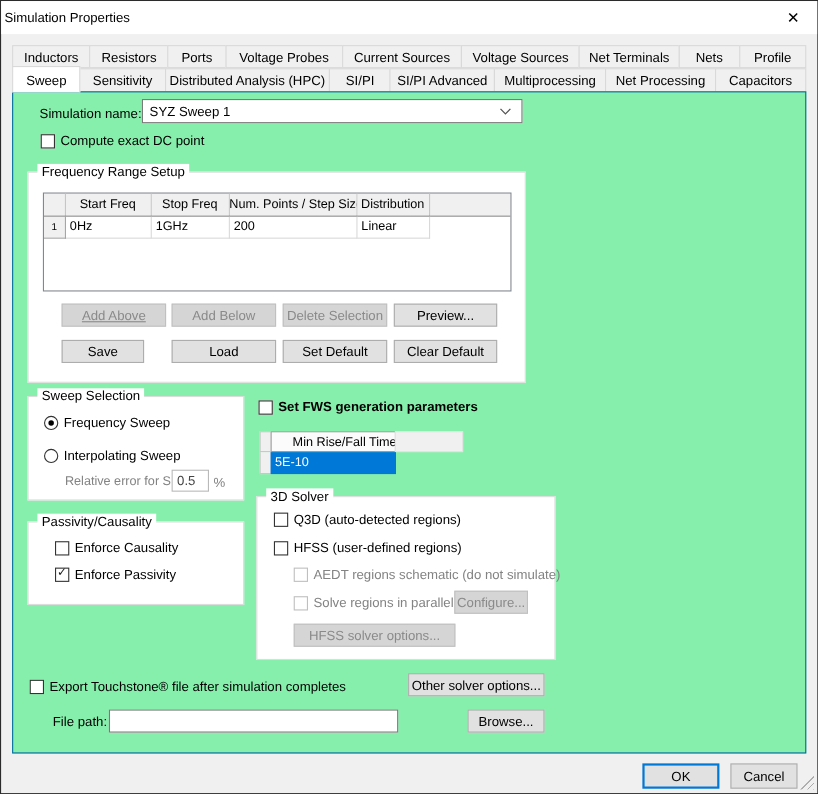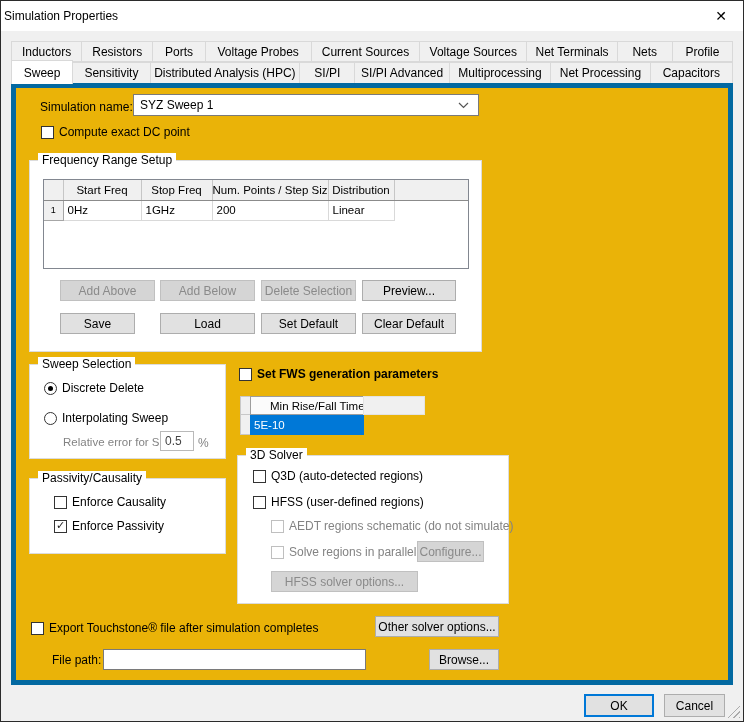--- a/index.html
+++ b/index.html
@@ -22,21 +22,21 @@
   .tab { flex-basis:0; height:21px; background:#f0f0f0; border:1px solid #d9d9d9;
          margin-left:-1px; display:flex; align-items:center; justify-content:center;
          white-space:nowrap; overflow:hidden; font-size:12px; }
   .tabrow1 .tab:first-child, .tabrow2 .tab:first-child { margin-left:0; }
   .tabrow2 .tab { height:22px; }
   .tab.active { background:#fff; border-bottom:none; height:24px; margin-top:-2px;
                 z-index:3; position:relative; }
 
   
   .page { position:absolute; left:10px; top:82px; width:722px; height:602px;
-          background:#eab308; border:5px solid #0369a1; z-index:1; }
+          background:#86efac; border:1px solid #0369a1; z-index:1; }
 
   .abs { position:absolute; }
   .lbl { white-space:nowrap; }
   .gray { color:#838383; }
 
   
   .group { position:absolute; border:1px solid #dcdcdc; background:#fff; }
   .group > .legend { position:absolute; top:-8px; left:8px; background:#fff;
                      padding:0 4px; white-space:nowrap; }
 
@@ -172,36 +172,36 @@
             <td>0Hz</td>
             <td>1GHz</td>
             <td>200</td>
             <td>Linear</td>
             <td class="filler"></td>
           </tr>
         </tbody>
           </table>
       </div>
 
-      <div class="btn disabled" style="left:30px;  top:119px; width:95px; height:21px;">Add Above</div>
+      <div class="btn disabled" style="left:30px;  top:119px; width:95px; height:21px;text-decoration:underline;">Add Above</div>
       <div class="btn disabled" style="left:130px; top:119px; width:95px; height:21px;">Add Below</div>
       <div class="btn disabled" style="left:231px; top:119px; width:95px; height:21px;">Delete Selection</div>
       <div class="btn" style="left:332px; top:119px; width:94px; height:21px;">Preview...</div>
 
       <div class="btn" style="left:30px;  top:152px; width:75px; height:21px;">Save</div>
       <div class="btn" style="left:130px; top:152px; width:95px; height:21px;">Load</div>
       <div class="btn" style="left:231px; top:152px; width:95px; height:21px;">Set Default</div>
       <div class="btn" style="left:332px; top:152px; width:94px; height:21px;">Clear Default</div>
     </div>
 
     <div class="group" style="left:13px; top:276px; width:197px; height:95px;">
       <span class="legend">Sweep Selection</span>
       <div class="rad-row" style="left:14px; top:16px;">
         <span class="rb selected"></span>
-        <span class="lbl">Discrete Delete</span>
+        <span class="lbl">Frequency Sweep</span>
       </div>
       <div class="rad-row" style="left:14px; top:46px;">
         <span class="rb"></span>
         <span class="lbl">Interpolating Sweep</span>
       </div>
       <span class="abs lbl gray" style="left:33px; top:71px; font-size:11.5px;">Relative error for S:</span>
       <input class="txt dim" style="left: 130px; top: 66px; width: 34px; height: 20px;" value="0.5">
       <span class="abs lbl gray" style="left:168px; top:71px;">%</span>
     </div>
 

